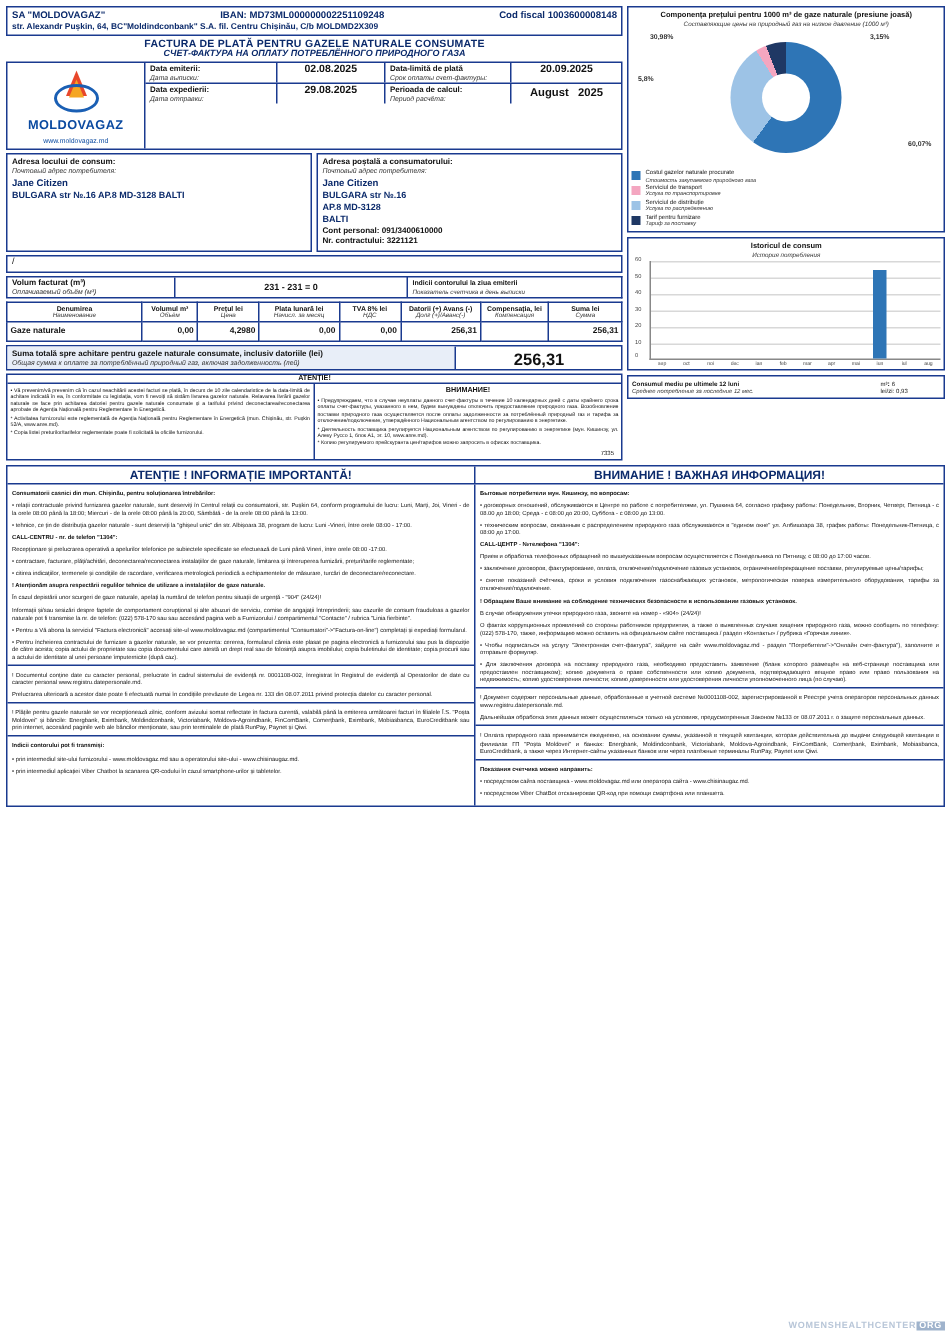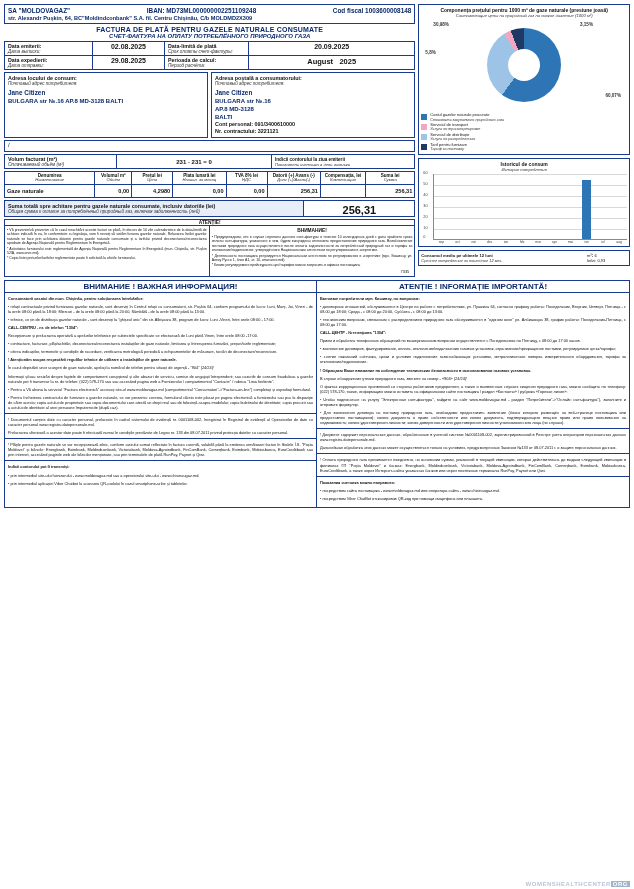--- a/index.html
+++ b/index.html
@@ -186,20 +186,29 @@
         </div>
         <div class="hdr-line2">str. Alexandr Pușkin, 64, BC"Moldindconbank" S.A. fil. Centru Chișinău, C/b MOLDMD2X309</div>
       </div>
 
       <div class="title-block">
         <div class="title-ro">FACTURA DE PLATĂ PENTRU GAZELE NATURALE CONSUMATE</div>
         <div class="title-ru">СЧЕТ-ФАКТУРА НА ОПЛАТУ ПОТРЕБЛЁННОГО ПРИРОДНОГО ГАЗА</div>
       </div>
 
       <div class="mainbox">
+        <div class="logo-col">
+          <div class="logo-mark">
+            <div class="flame"></div>
+              <div class="flame2"></div>
+              <div class="ring"></div>
+          </div>
+          <div class="logo-text">MOLDOVAGAZ</div>
+          <div class="logo-url">www.moldovagaz.md</div>
+        </div>
         <div class="dates-col">
           <div class="drow">
             <div class="dcell dc1">
               <div class="dlabel">Data emiterii:</div>
               <div class="dlabel">
                   <i>Дата выписки:</i>
                 </div>
             </div>
             <div class="dcell dc2">
                 <div class="dval">02.08.2025</div>
@@ -470,22 +479,22 @@
           <div><span>lei/zi:</span>
             <span>0,93</span></div>
         </div>
       </div>
 
     </div>
   </div>
 
   <div class="bottom">
     <div class="bot-head">
+      <div>ATENȚIE ! INFORMAȚIE IMPORTANTĂ!</div>
       <div>ВНИМАНИЕ ! ВАЖНАЯ ИНФОРМАЦИЯ!</div>
-      <div>ATENȚIE ! INFORMAȚIE IMPORTANTĂ!</div>
     </div>
     <div class="bot-body">
       <div class="bot-col left">
         <p class="ttl">Consumatorii casnici din mun. Chișinău, pentru soluționarea întrebărilor:</p>
         <p>• relații contractuale privind furnizarea gazelor naturale, sunt deserviți în Centrul relații cu consumatorii, str. Pușkin 64, conform programului de lucru: Luni, Marți, Joi, Vineri - de la orele 08:00 până la 18:00; Miercuri - de la orele 08:00 până la 20:00, Sâmbătă - de la orele 08:00 până la 13:00.</p>
         <p>• tehnice, ce țin de distribuția gazelor naturale - sunt deserviți la "ghișeul unic" din str. Albișoara 38, program de lucru: Luni -Vineri, între orele 08:00 - 17:00.</p>
         <p class="ttl">CALL-CENTRU - nr. de telefon "1304":</p>
         <p>Recepționare și prelucrarea operativă a apelurilor telefonice pe subiectele specificate se efectuează de Luni până Vineri, între orele 08:00 -17:00.</p>
         <p>• contractare, facturare, plăți/achitări, deconectarea/reconectarea instalațiilor de gaze naturale, limitarea  și întreruperea furnizării, prețuri/tarife reglementate;</p>
         <p>• citirea indicațiilor, termenele și condițiile de racordare, verificarea metrologică periodică a echipamentelor de măsurare, turcări de deconectare/reconectare.</p>

